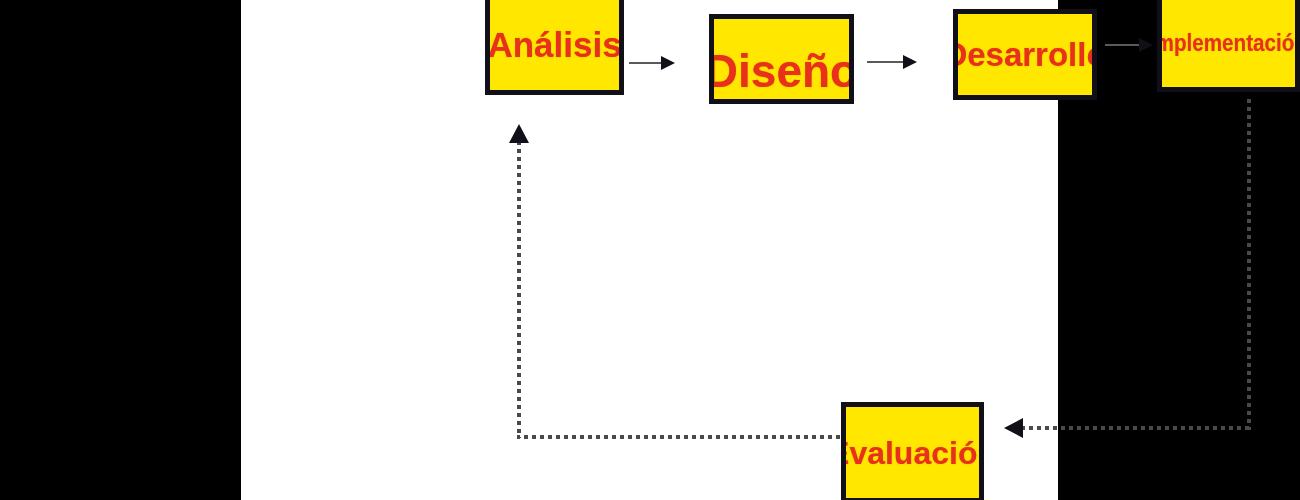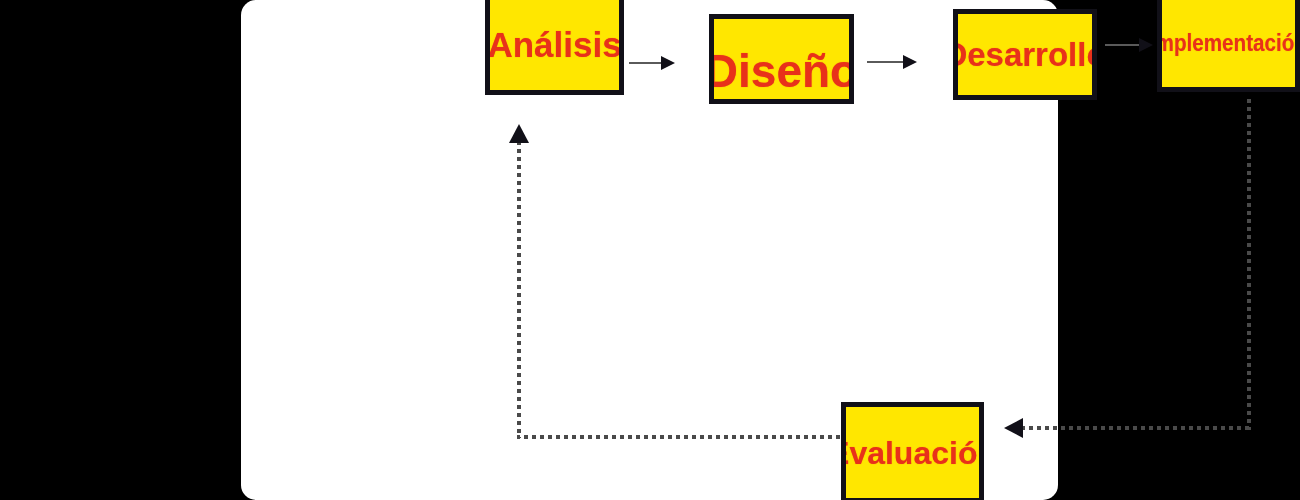--- a/index.html
+++ b/index.html
@@ -15,21 +15,20 @@
     overflow: hidden;
     font-family: "Liberation Sans", sans-serif;
   }
   #canvas {
     position: absolute;
     left: 241px;
     top: 0px;
     width: 817px;
     height: 500px;
     background: #ffffff;
-    border-radius: 15px;
   }
   .node {
     position: absolute;
     background: #ffe700;
     border: 5px solid #111018;
     box-sizing: border-box;
     display: flex;
     align-items: center;
     justify-content: center;
     overflow: hidden;

